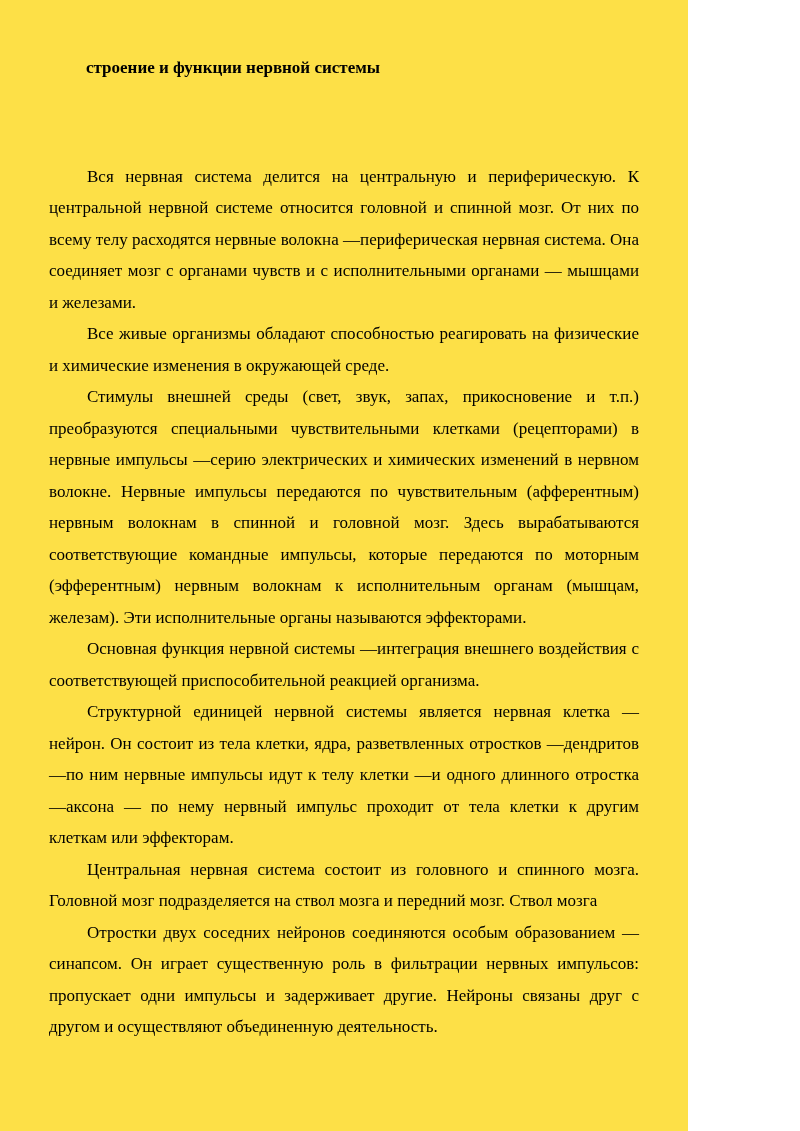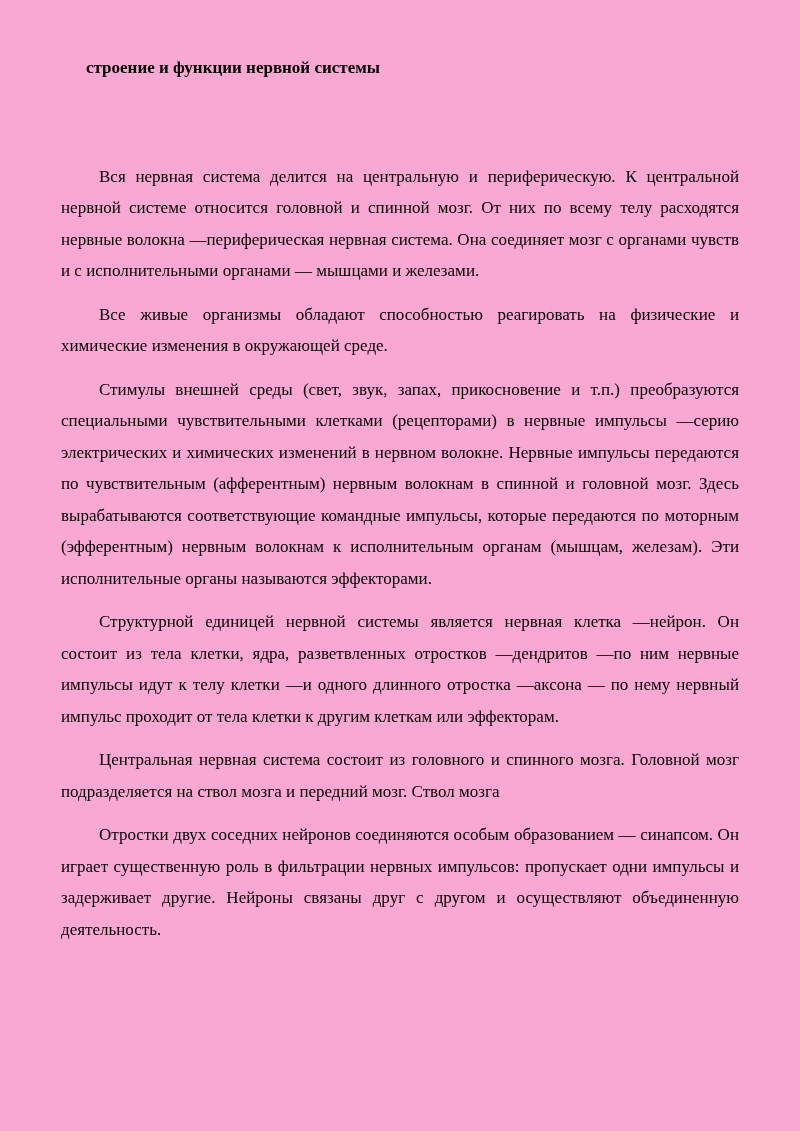--- a/index.html
+++ b/index.html
@@ -9,52 +9,53 @@
   }
 
   body {
     width: 800px;
     min-height: 1131px;
     font-family: "Liberation Serif", "DejaVu Serif", serif;
     color: #000000;
   }
 
   .page {
-    width: 800px;
+    width: 688px;
     min-height: 1131px;
-    background: #f9a8d4;
+    background: #fde047;
     padding: 52px 49px 40px 49px;
   }
 
   .doc-title {
     font-size: 17px;
     line-height: 31.5px;
     font-weight: bold;
     text-indent: 37px;
     margin-bottom: 77px;
     text-align: left;
   }
 
   .doc-body p {
     font-size: 17px;
     line-height: 31.5px;
     text-align: justify;
     text-indent: 38px;
-    margin: 12px;
+    margin: 0;
   }
 </style>
 </head>
 <body>
 
 <div class="page">
 
   <h1 class="doc-title">строение и функции нервной системы</h1>
 
   <div class="doc-body">
     <p>Вся нервная система делится на центральную и периферическую. К центральной нервной системе относится головной и спинной мозг. От них по всему телу расходятся нервные волокна —периферическая нервная система. Она соединяет мозг с органами чувств и с исполнительными органами — мышцами и железами.</p>
     <p>Все живые организмы обладают способностью реагировать на физические и химические изменения в окружающей среде.</p>
     <p>Стимулы внешней среды (свет, звук, запах, прикосновение и т.п.) преобразуются специальными чувствительными клетками (рецепторами) в нервные импульсы —серию электрических и химических изменений в нервном волокне. Нервные импульсы передаются по чувствительным (афферентным) нервным волокнам в спинной и головной мозг. Здесь вырабатываются соответствующие командные импульсы, которые передаются по моторным (эфферентным) нервным волокнам к исполнительным органам (мышцам, железам). Эти исполнительные органы называются эффекторами.</p>
+    <p>Основная функция нервной системы —интеграция внешнего воздействия с соответствующей приспособительной реакцией организма.</p>
     <p>Структурной единицей нервной системы является нервная клетка —нейрон. Он состоит из тела клетки, ядра, разветвленных отростков —дендритов —по ним нервные импульсы идут к телу клетки —и одного длинного отростка —аксона — по нему нервный импульс проходит от тела клетки к другим клеткам или эффекторам.</p>
     <p>Центральная нервная система состоит из головного и спинного мозга. Головной мозг подразделяется на ствол мозга и передний мозг. Ствол мозга</p>
     <p>Отростки двух соседних нейронов соединяются особым образованием — синапсом. Он играет существенную роль в фильтрации нервных импульсов: пропускает одни импульсы и задерживает другие. Нейроны связаны друг с другом и осуществляют объединенную деятельность.</p>
   </div>
 
 </div>
 
 </body></html>

